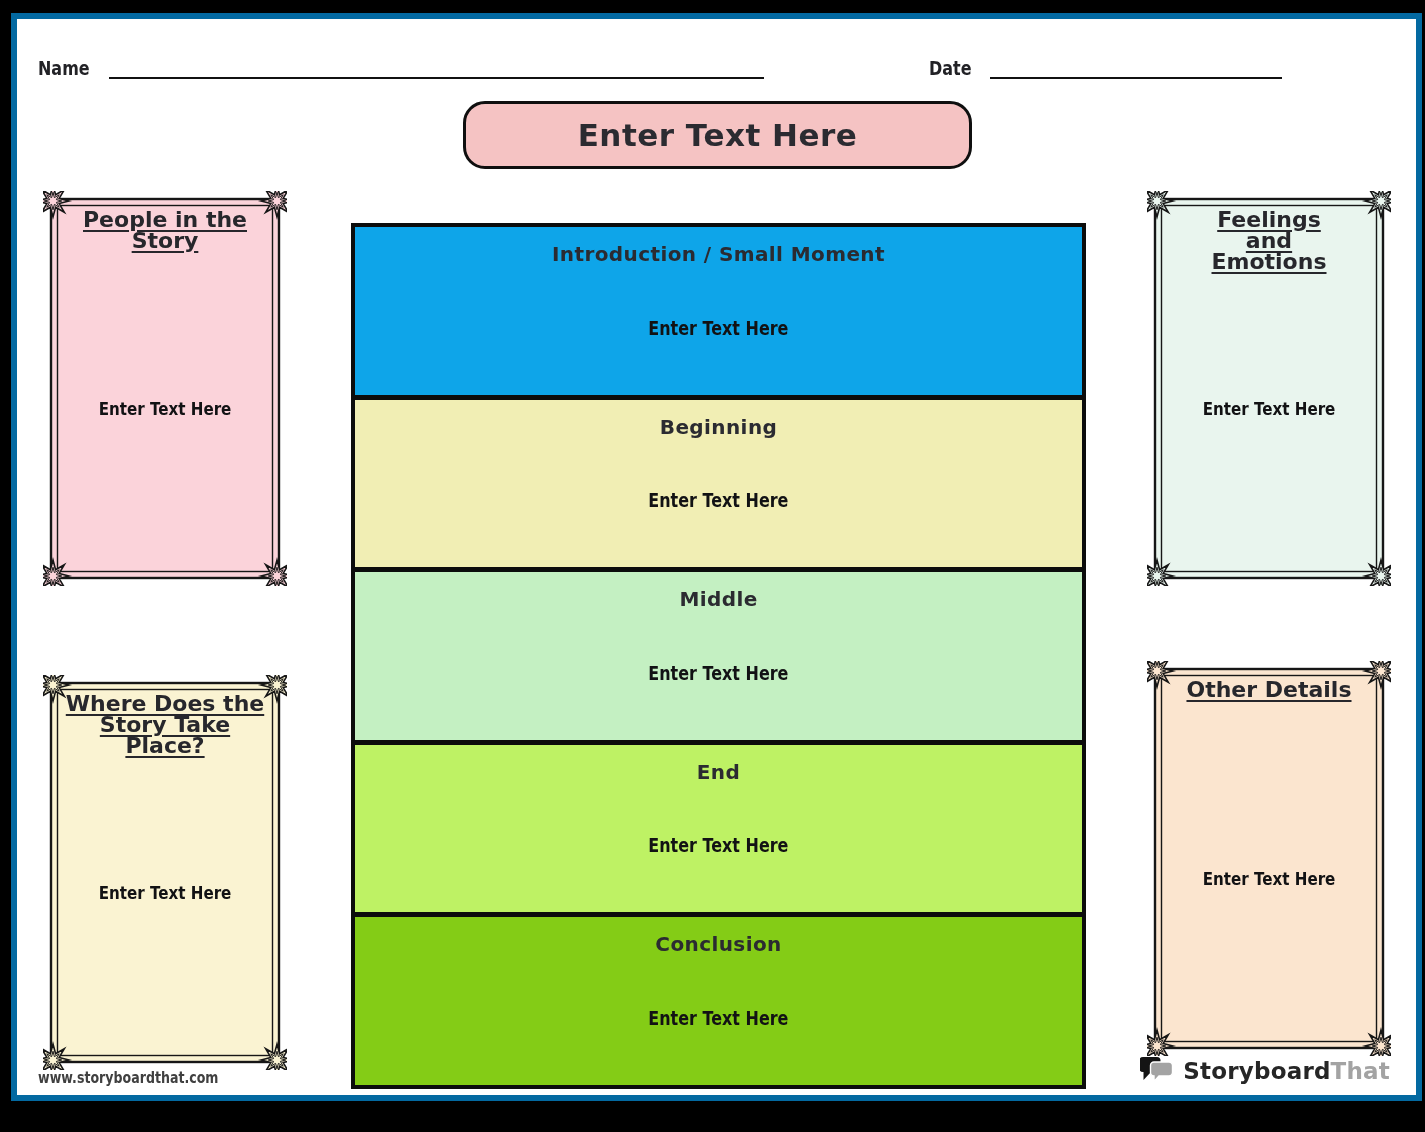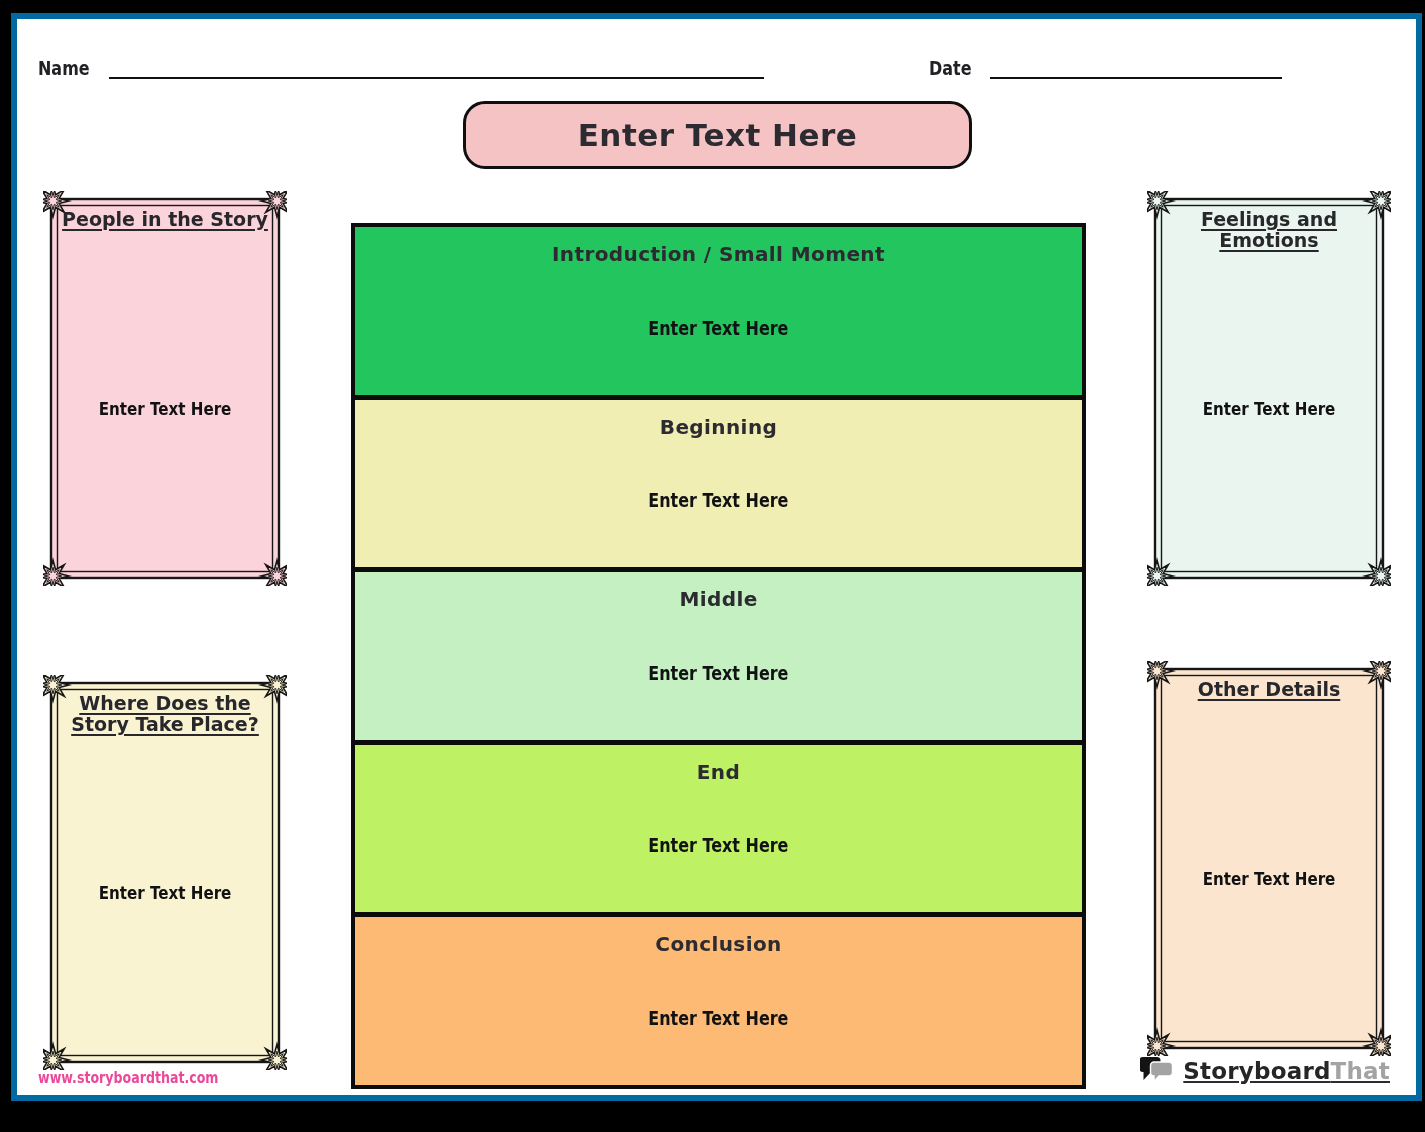--- a/index.html
+++ b/index.html
@@ -58,21 +58,21 @@
   .panel {
     position: absolute;
     width: 244px; height: 395px;
   }
   .frame-svg { position: absolute; left: 0; top: 0; }
   .panel-title {
     position: absolute;
     left: 0; right: 0; top: 18px;
     padding: 0 18px;
     text-align: center;
-    font-size: 19px; font-weight: bold;
+    font-size: 22px; font-weight: bold;
     line-height: 21px;
     color: #27272c;
     text-decoration: underline;
     text-decoration-thickness: 2px;
     text-underline-offset: 3px;
   }
   #panel-feelings .panel-title { padding: 0 46px; }
   .panel-body {
     position: absolute;
     left: 0; right: 0; top: 55%;
@@ -114,27 +114,27 @@
     transform: translateY(-50%);
     text-align: center;
     font-size: 19px; font-weight: bold;
     color: #121214;
   }
   
   .site-url {
     position: absolute;
     left: 21px; bottom: 8px;
     font-size: 15px; font-weight: bold;
-    color: #ec4899;
+    color: #404040;
     text-decoration: underline;
   }
   .logo {
     position: absolute;
     right: 26px; bottom: 8px;
-    display: flex; align-items: center; gap: 7px; text-decoration: underline;
+    display: flex; align-items: center; gap: 7px;
   }
   .logo-text { font-size: 23px; font-weight: bold; letter-spacing: 0.2px; }
   .hidden-defs { position: absolute; width: 0; height: 0; overflow: hidden; }
 </style>
 </head>
 <body>
 
 <svg class="hidden-defs" aria-hidden="true">
   <defs>
     <g id="corner-star">
@@ -193,37 +193,37 @@
 
   <div class="panel" id="panel-details" style="--frame-bg: #fbe5cf;">
     <svg class="frame-svg" width="244" height="395" viewBox="0 0 244 395">
         <use href="#frame-deco"></use>
       </svg>
     <div class="panel-title">Other Details</div>
     <div class="panel-body"><span class="narrow">Enter Text Here</span></div>
   </div>
 
   <div class="story-table">
-    <div class="story-row" style="background-color: #22c55e;">
+    <div class="story-row" style="background-color: #0ea5e9;">
       <div class="row-header">Introduction / Small Moment</div>
       <div class="row-body"><span class="narrow">Enter Text Here</span></div>
     </div>
     <div class="story-row" style="background-color: rgb(241, 238, 180);">
       <div class="row-header">Beginning</div>
       <div class="row-body"><span class="narrow">Enter Text Here</span></div>
     </div>
     <div class="story-row" style="background-color: rgb(196, 240, 194);">
       <div class="row-header">Middle</div>
       <div class="row-body"><span class="narrow">Enter Text Here</span></div>
     </div>
     <div class="story-row" style="background-color: #bef264;">
       <div class="row-header">End</div>
       <div class="row-body"><span class="narrow">Enter Text Here</span></div>
     </div>
-    <div class="story-row" style="background-color: #fdba74;">
+    <div class="story-row" style="background-color: #84cc16;">
       <div class="row-header">Conclusion</div>
       <div class="row-body"><span class="narrow">Enter Text Here</span></div>
     </div>
   </div>
 
   <div class="site-url">
     <span class="narrow from-left">www.storyboardthat.com</span>
   </div>
 
   <div class="logo">

